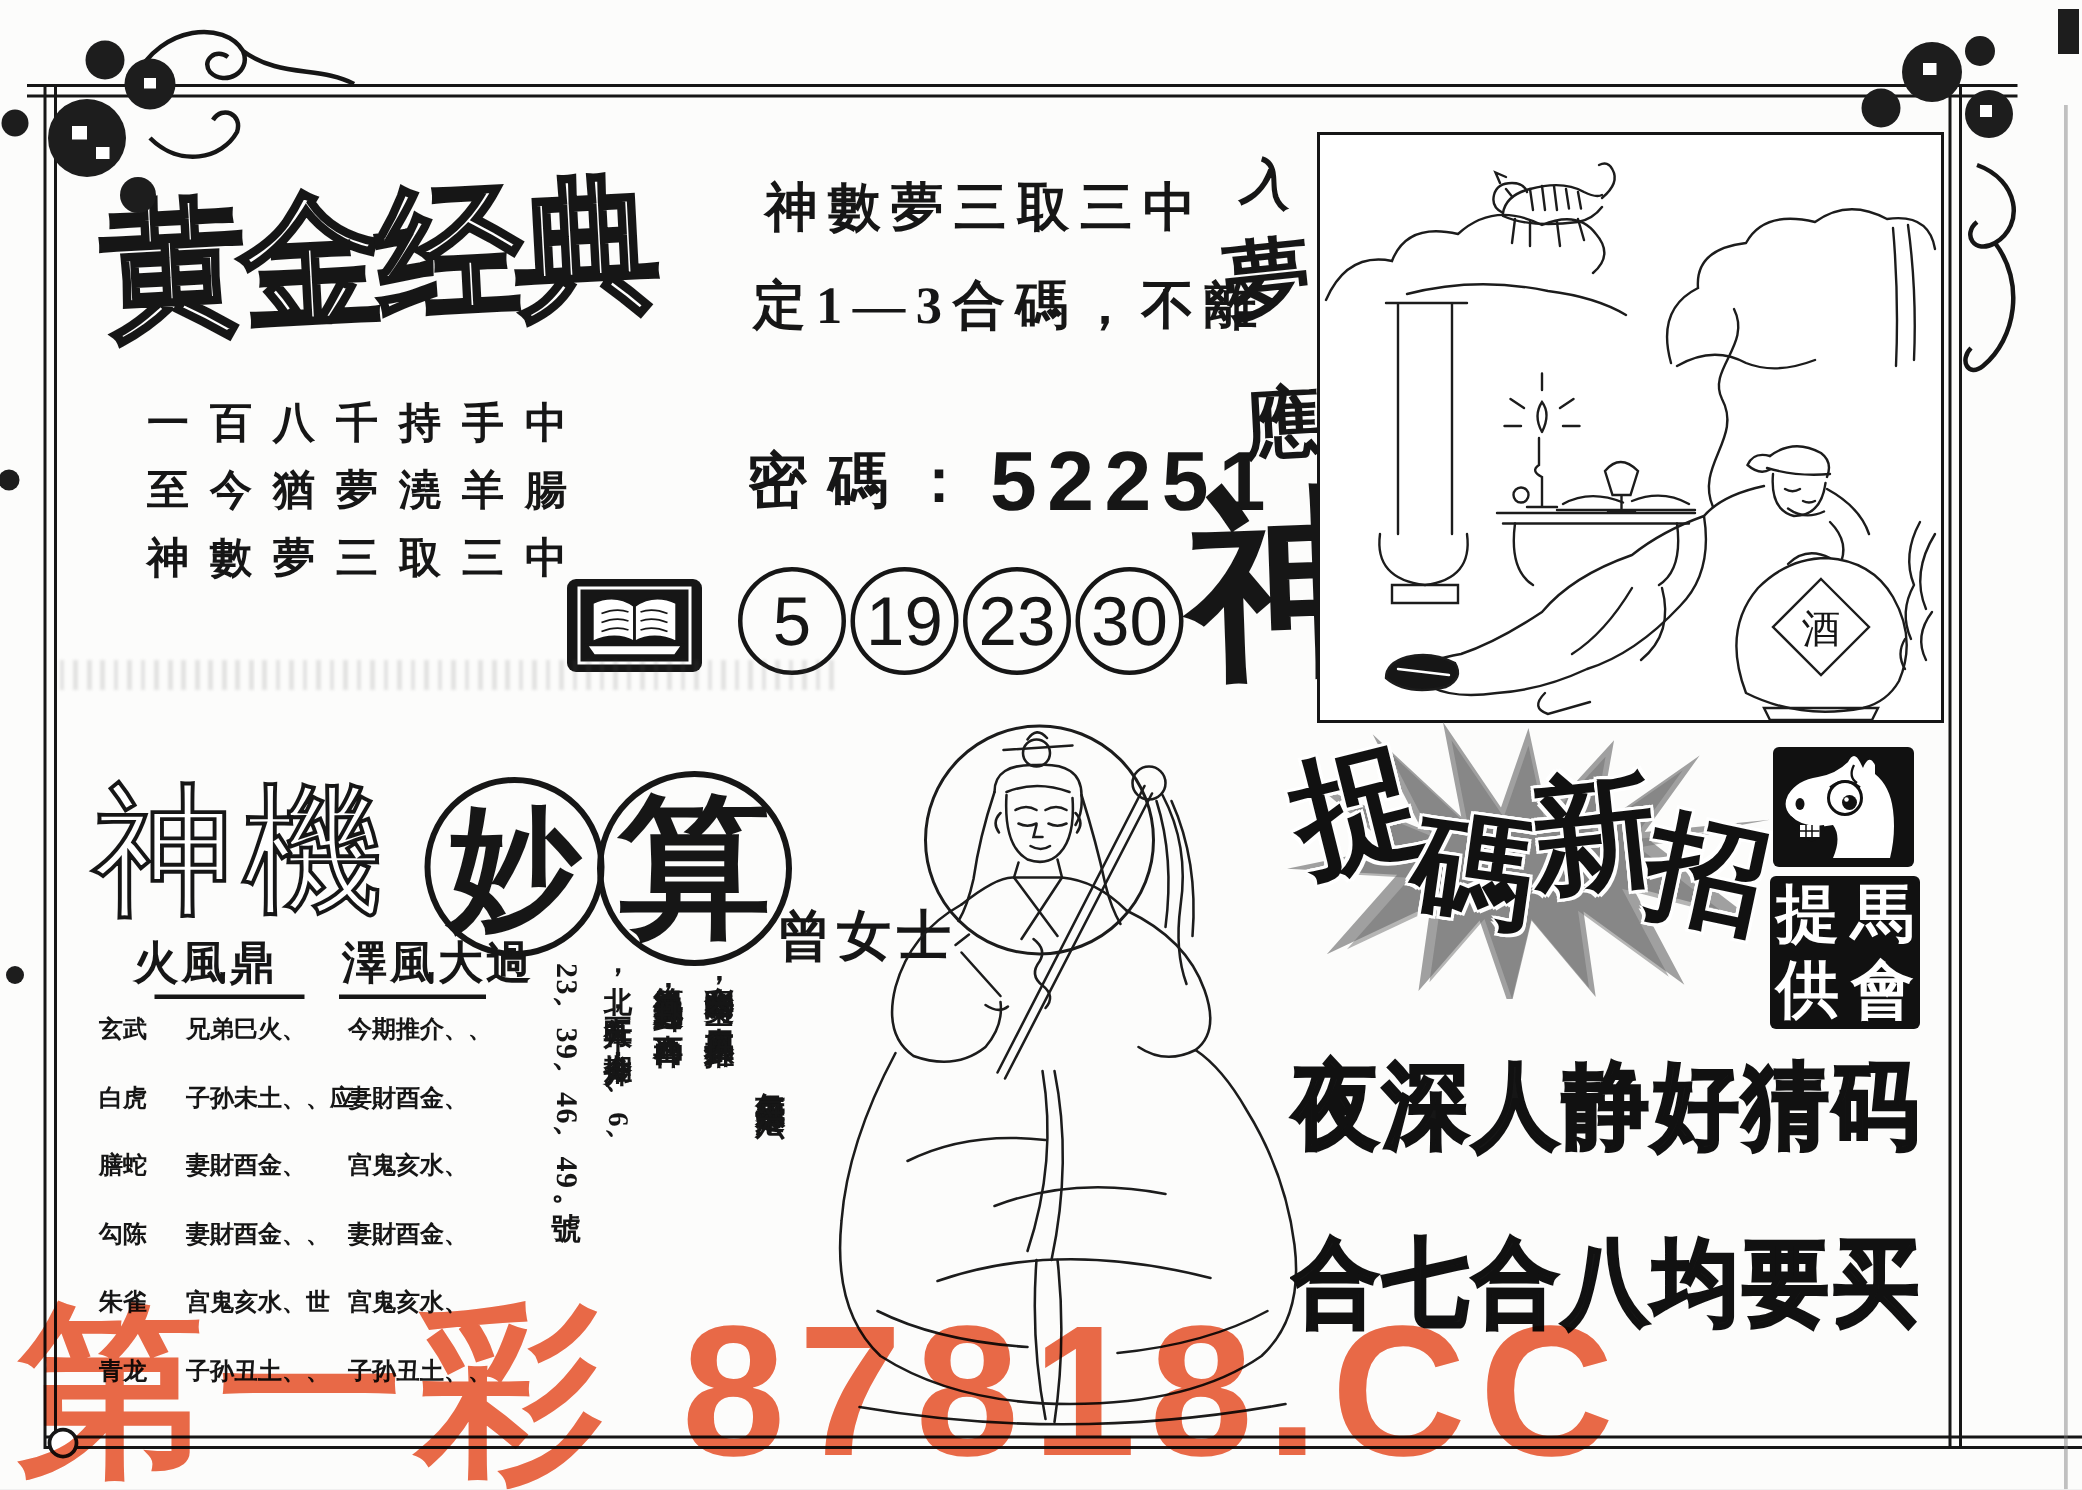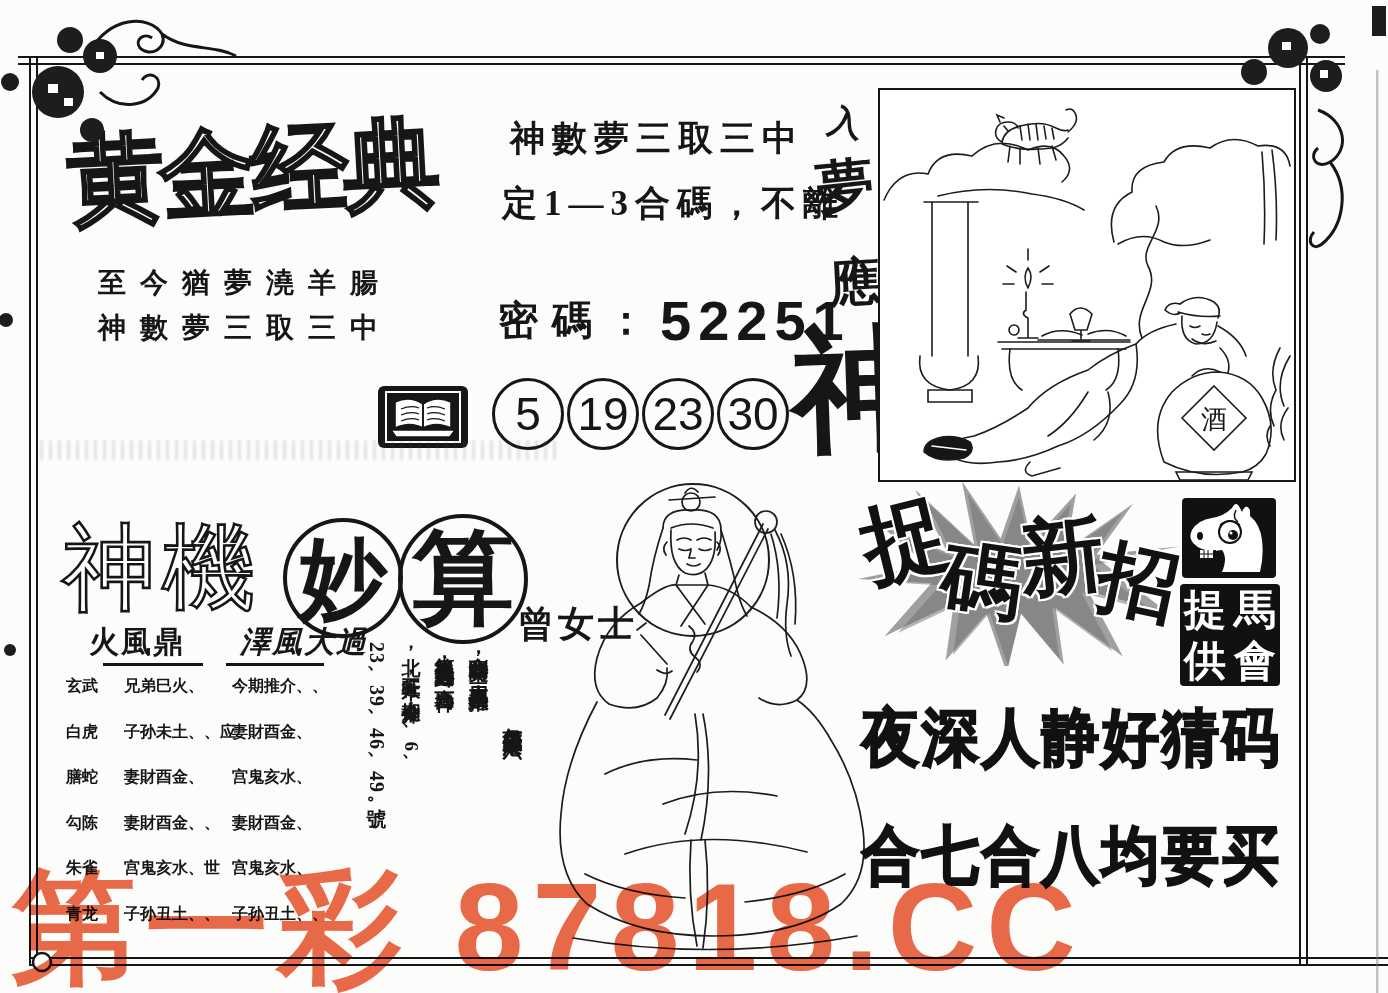--- a/index.html
+++ b/index.html
@@ -152,20 +152,21 @@
         <path d="M296,382 L372,382 L368,390 L300,390 Z"></path>
         <polygon points="334,296 366,328 334,360 302,328" fill="#fff"></polygon>
         <text x="334" y="338" font-size="26" text-anchor="middle" fill="#161616" stroke="none">酒</text>
 
         <path d="M400,258 q-12,22 -4,42 M410,266 q-16,26 -6,50 M396,300 q-10,18 -2,36 M408,318 q-12,16 -4,32 M390,336 q-6,10 0,20"></path>
       </g>
     </svg>
   </div>
 
   <div id="poem" class="abs">
+    <div class="vline">一百八千持手中</div>
     <div class="vline">至今猶夢澆羊腸</div>
     <div class="vline">神數夢三取三中</div>
   </div>
 
   <div class="abs" style="left:374px;top:376px;">
     <svg width="98" height="80" viewBox="0 0 98 80">
       <rect x="4" y="10" width="90" height="62" rx="6" fill="#161616"></rect>
       <rect x="12" y="16" width="74" height="50" fill="none" stroke="#fff" stroke-width="2"></rect>
       <g stroke="#161616" stroke-width="1.6" fill="#fff">
         <path d="M49,28 Q36,19 21,26 L21,52 Q36,45 49,52 Z"></path>
@@ -184,21 +185,21 @@
   <div id="shenji-script" class="abs outline-text">神機</div>
   <div class="circlechar" style="left:283px;top:518px;width:112px;height:112px;">
     <span style="font-size:88px;">妙</span>
   </div>
   <div class="circlechar" style="left:398px;top:514px;width:122px;height:122px;">
     <span style="font-size:102px;">算</span>
   </div>
   <div id="author" class="abs">曾女士</div>
 
   <div class="abs hexhead" style="left:89px;top:622px;">火風鼎</div>
-  <div class="abs hexhead" style="left:240px;top:622px;font-style:italic;">澤風大過</div>
+  <div class="abs hexhead" style="left:228px;top:622px;">澤風大過</div>
   <div class="abs overline" style="left:103px;top:663px;width:100px;"></div>
   <div class="abs overline" style="left:226px;top:663px;width:98px;"></div>
 
   <div id="sixtable" class="abs">
     <div>玄武</div>
     <div>兄弟巳火、</div>
     <div>今期推介、、</div>
     <div>白虎</div>
     <div>子孙未土、、应</div>
     <div>妻財酉金、</div>

